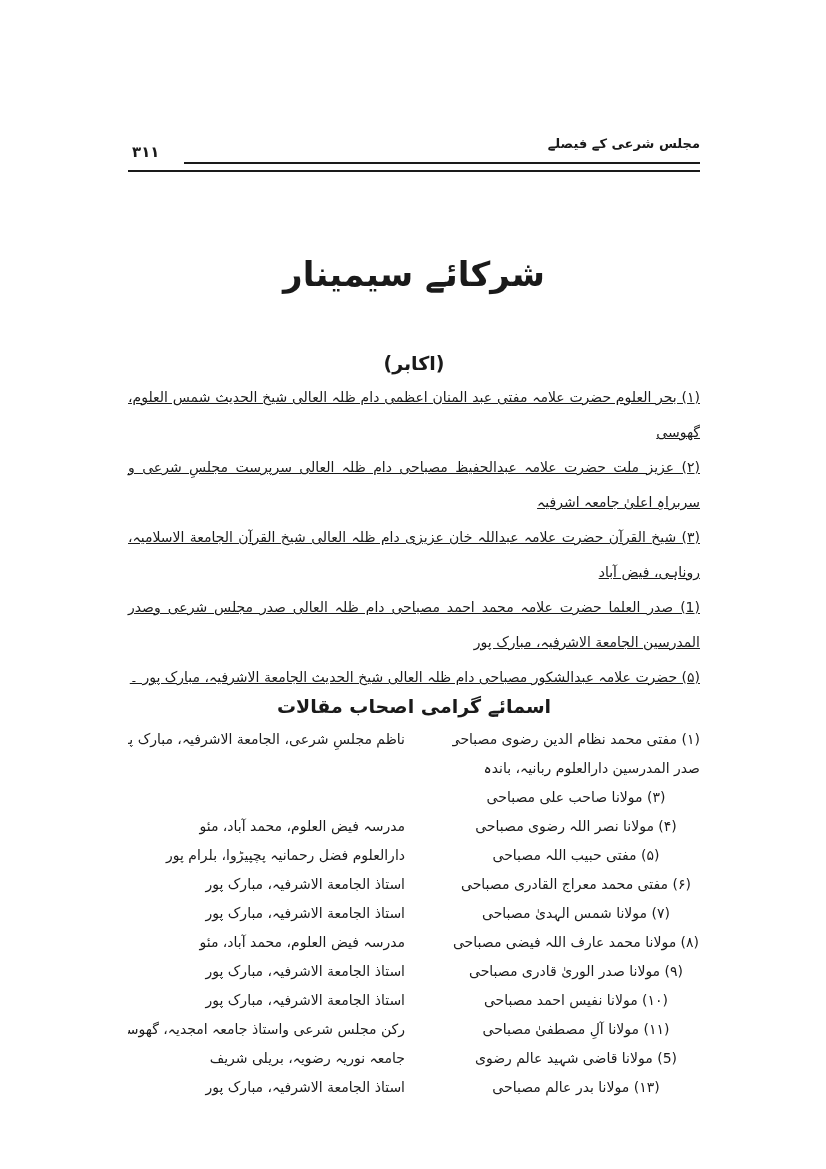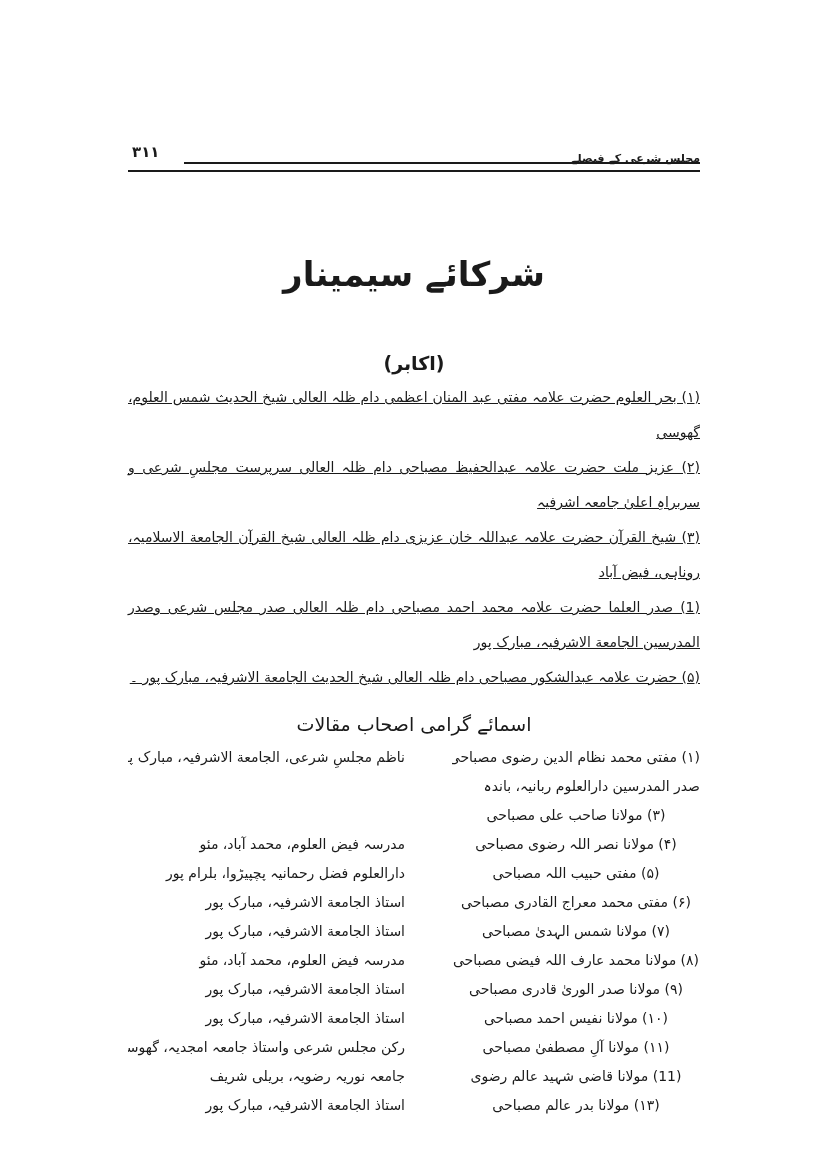--- a/index.html
+++ b/index.html
@@ -12,23 +12,22 @@
     font-family:"DejaVu Sans", sans-serif;
     overflow:hidden;
     direction:rtl;
   }
   .content{position:absolute;right:126px;left:128px;top:0;}
 
   
   .running-header{position:relative;height:46px;margin-top:136px;}
   .rh-title{
     position:absolute;right:0;top:0;
-    font-size:11px;font-weight:600;letter-spacing:.2px;
+    font-size:13px;font-weight:600;letter-spacing:.2px;
     white-space:nowrap;
-    margin-top:16px;
   }
   .rh-line1{position:absolute;top:26px;right:0;left:56px;height:2px;background:#1a1a1a;}
   .rh-line2{position:absolute;top:34px;right:0;left:0;height:2px;background:#1a1a1a;}
   .rh-page{position:absolute;left:4px;top:7px;font-size:15px;font-weight:600;}
 
   
   .main-title{
     margin-top:72px;
     text-align:center;
     font-size:34px;
@@ -47,24 +46,23 @@
   .akabir-item{
     direction:rtl;
     text-align:justify;
     font-size:14px;
     line-height:35px;
   }
   .akabir-item.indented{text-align:right;}
 
   
   .speakers-heading{
-    margin-top:18px;
     text-align:center;
     font-size:19px;
-    font-weight:400;
+    font-weight:700;
   }
   .speakers-table{margin-top:8px;}
   .speaker-row{
     display:flex;
     direction:rtl;
     line-height:29px;
     font-size:14px;
   }
   .speaker-name{width:248px;text-align:center;white-space:nowrap;overflow:hidden;margin-left:47px;}
   .speaker-affiliation{flex:1;text-align:right;white-space:nowrap;overflow:hidden;}
@@ -132,21 +130,21 @@
       </div>
       <div class="speaker-row">
         <div class="speaker-name">(۱۰) مولانا نفیس احمد مصباحی</div>
         <div class="speaker-affiliation">استاذ الجامعة الاشرفیہ، مبارک پور</div>
       </div>
       <div class="speaker-row">
         <div class="speaker-name">(۱۱) مولانا آلِ مصطفیٰ مصباحی</div>
         <div class="speaker-affiliation">رکن مجلس شرعی واستاذ جامعہ امجدیہ، گھوسی، مئو</div>
       </div>
       <div class="speaker-row">
-        <div class="speaker-name">(11) مولانا قاضی شہید عالم رضوی</div>
+        <div class="speaker-name">(5) مولانا قاضی شہید عالم رضوی</div>
         <div class="speaker-affiliation">جامعہ نوریہ رضویہ، بریلی شریف</div>
       </div>
       <div class="speaker-row">
         <div class="speaker-name">(۱۳) مولانا بدر عالم مصباحی</div>
         <div class="speaker-affiliation">استاذ الجامعة الاشرفیہ، مبارک پور</div>
       </div>
 
     </div>
   </div>
 </div>

